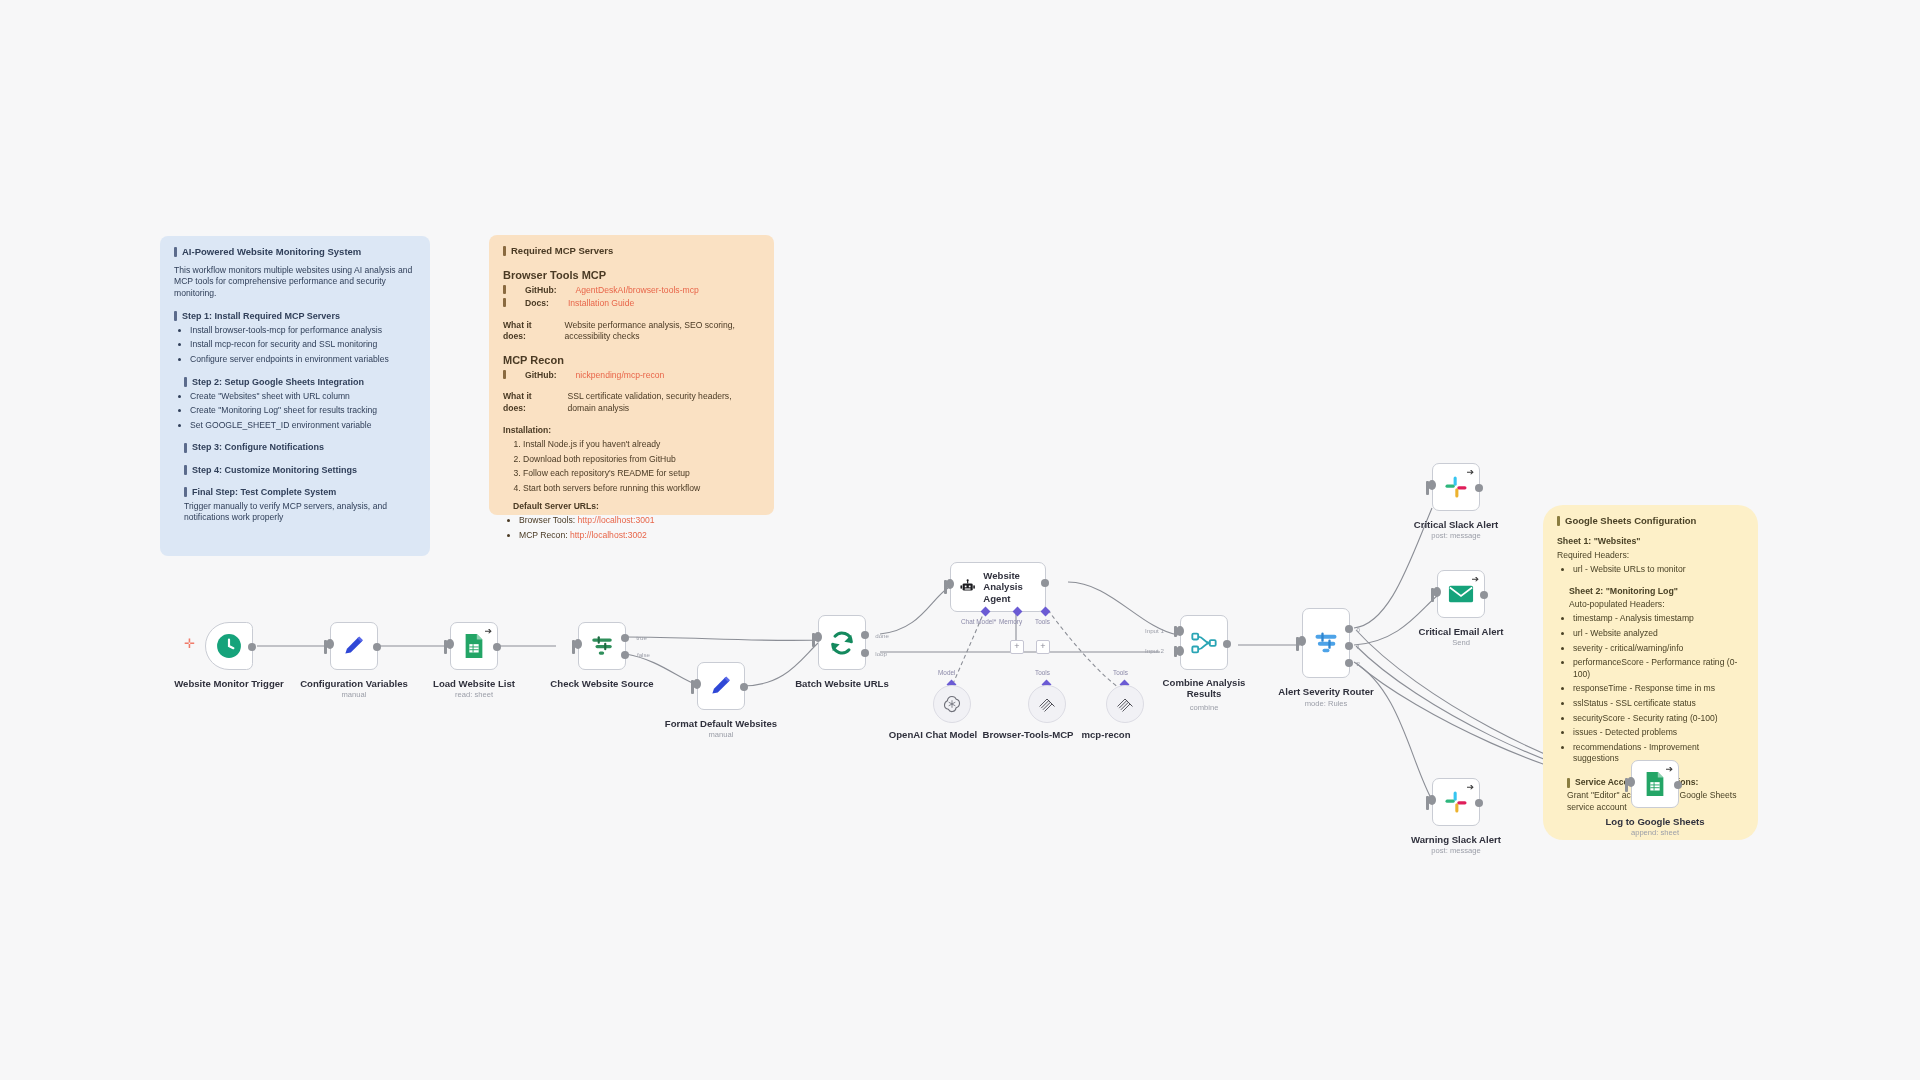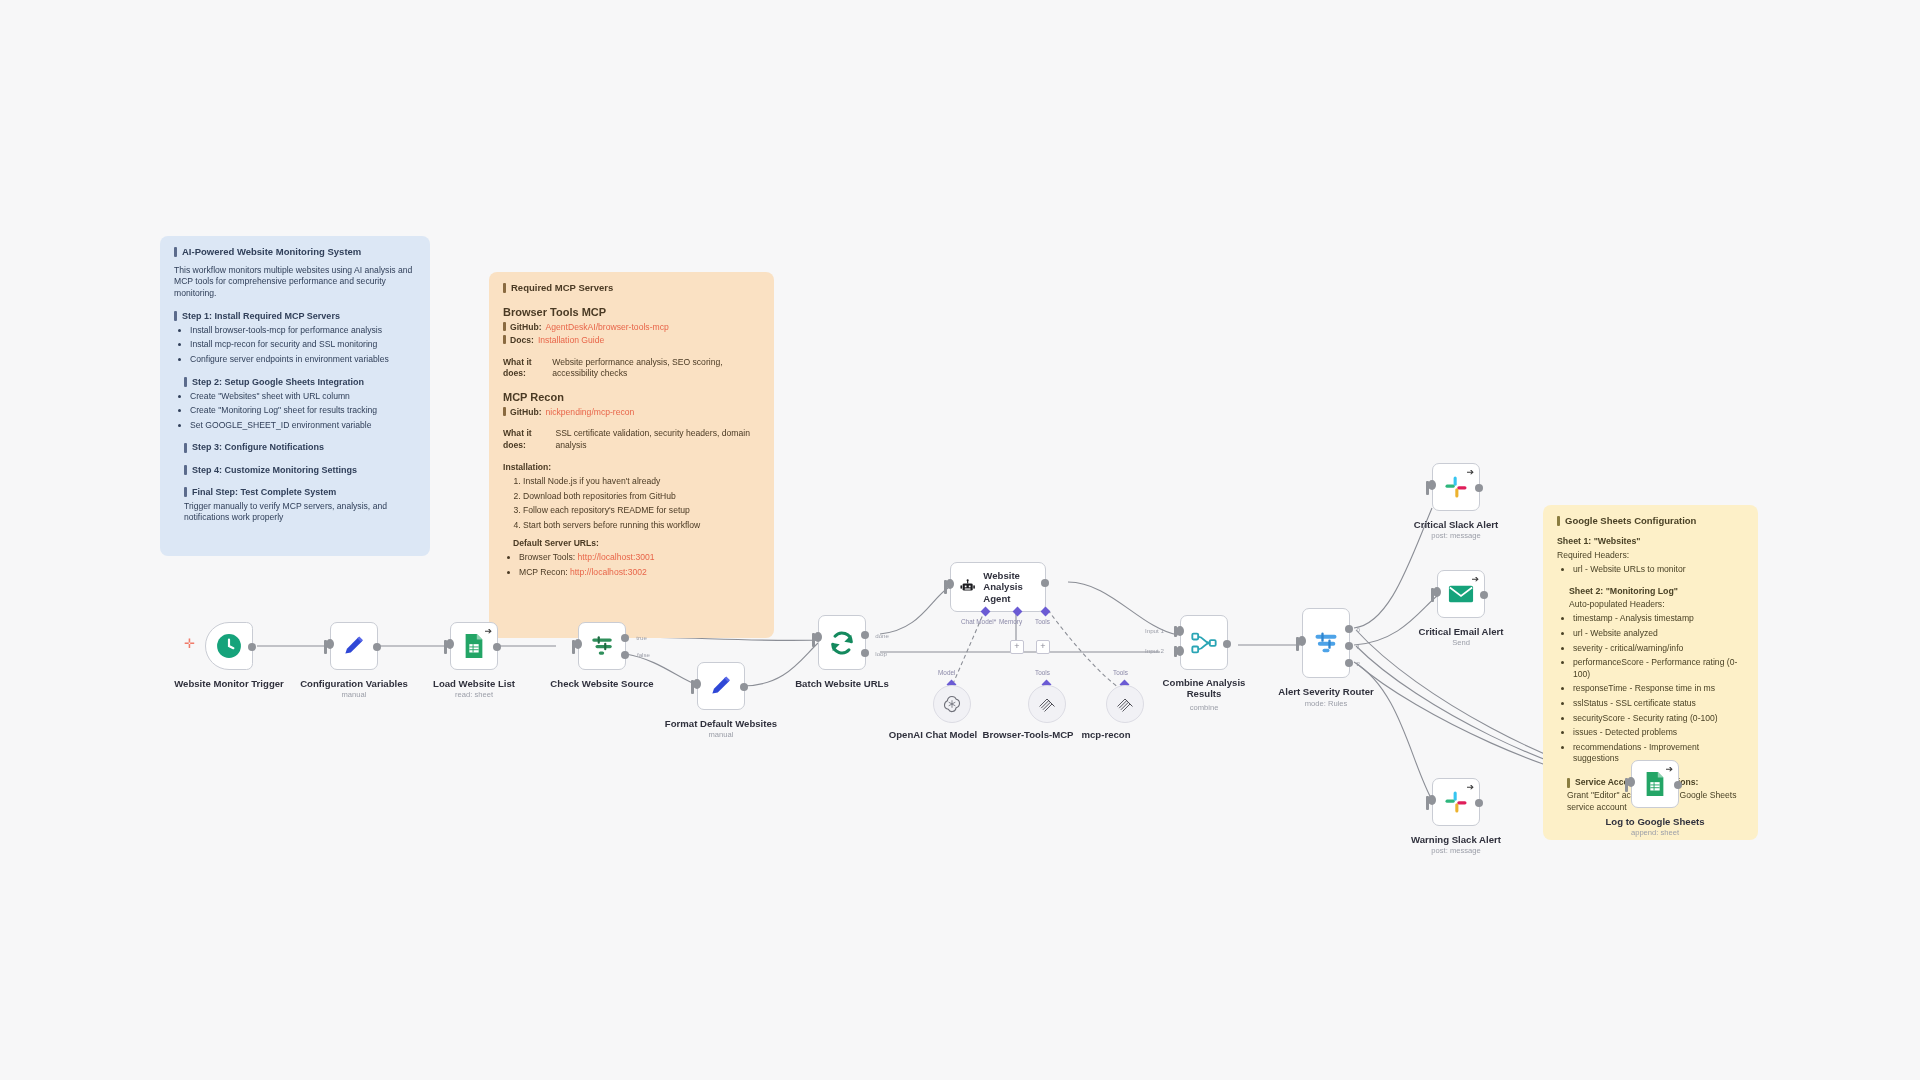--- a/index.html
+++ b/index.html
@@ -22,21 +22,21 @@
   .note h3{margin:0 0 4px 0;font-size:9.5px;font-weight:600;display:flex;align-items:center;gap:5px;}
   .bar{display:inline-block;width:3px;height:10px;background:#5b6b8c;border-radius:1px;flex:none;}
   .note.orange .bar{background:#8a6a40;}
   .note.yellow .bar{background:#8a7d40;}
   .note p{margin:6px 0;font-size:8.6px;}
   .note ul{margin:3px 0;padding-left:16px;list-style:disc;}
   .note ol{margin:3px 0;padding-left:20px;}
   .note li{font-size:8.6px;margin:3px 0;}
   .sub{margin:10px 0 3px 10px;font-size:9px;font-weight:700;display:flex;align-items:center;gap:5px;}
   .sub2{margin:10px 0 2px 0;font-size:11px;font-weight:600;}
-  .kv{margin:2px 0 2px 0;font-size:8.6px;display:flex;gap:4px;align-items:flex-start;}
+  .kv{margin:2px 0 2px 0;font-size:8.6px;display:flex;gap:19px;align-items:flex-start;}
   .kv b{font-weight:700;}
   .lnk{color:#e8664a;}
   .sheet-h{font-size:8.8px;font-weight:700;margin:8px 0 2px 0;}
   .sheet-h2{font-size:8.8px;font-weight:700;margin:10px 0 0 12px;}
   .sheet-sub{font-size:8.6px;margin:1px 0 2px 0;}
   .sheet-sub.ind{margin-left:12px;}
   .perm{margin:12px 0 0 10px;font-size:8.6px;}
   .perm .hd{font-weight:700;display:flex;align-items:center;gap:5px;margin-bottom:2px;}
   .wid{font-size:8.6px;margin:6px 0 2px 10px;font-weight:700;}
 
@@ -147,21 +147,21 @@
       <span class="bar"></span>
       <span>Step 4: Customize Monitoring Settings</span>
     </div>
     <div class="sub">
       <span class="bar"></span>
       <span>Final Step: Test Complete System</span>
     </div>
     <p style="margin:2px 0 0 10px;">Trigger manually to verify MCP servers, analysis, and notifications work properly</p>
   </div>
 
-  <div class="note orange" style="left:489px;top:235px;width:285px;height:366px;margin-top:37px;">
+  <div class="note orange" style="left:489px;top:235px;width:285px;height:280px;">
     <h3>
       <span class="bar"></span>
       <span>Required MCP Servers</span>
     </h3>
     <div class="sub2">Browser Tools MCP</div>
     <div class="kv">
       <span class="bar" style="height:9px;"></span>
       <b>GitHub:</b>
       <span class="lnk">AgentDeskAI/browser-tools-mcp</span>
     </div>
@@ -199,21 +199,21 @@
         <span>Browser Tools:</span>
         <span class="lnk">http://localhost:3001</span>
       </li>
       <li>
         <span>MCP Recon:</span>
         <span class="lnk">http://localhost:3002</span>
       </li>
     </ul>
   </div>
 
-  <div class="note yellow" style="left:1543px;top:505px;width:215px;height:335px;">
+  <div class="note yellow" style="left:1543px;top:505px;width:215px;height:335px;border-radius:20px;">
     <h3>
       <span class="bar"></span>
       <span>Google Sheets Configuration</span>
     </h3>
     <div class="sheet-h">Sheet 1: "Websites"</div>
     <div class="sheet-sub">Required Headers:</div>
     <ul>
       <li>url - Website URLs to monitor</li>
     </ul>
     <div class="sheet-h2">Sheet 2: "Monitoring Log"</div>

